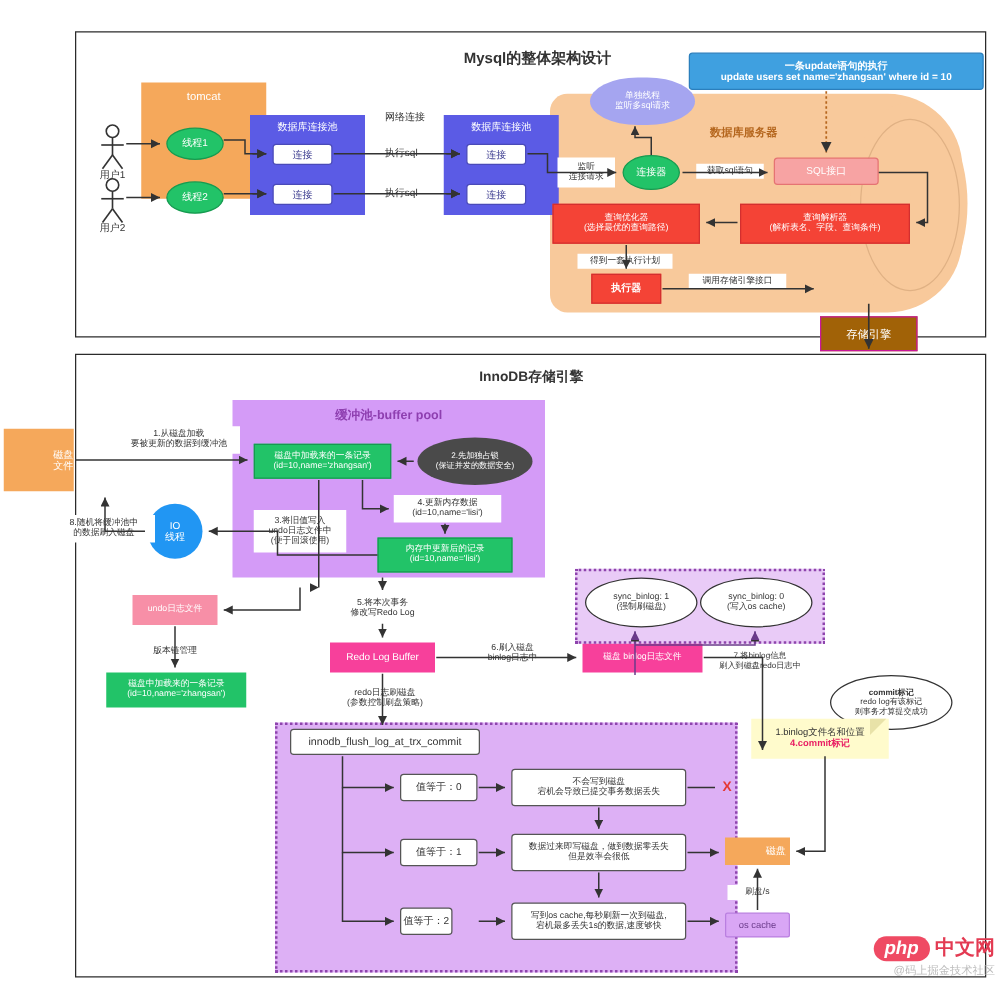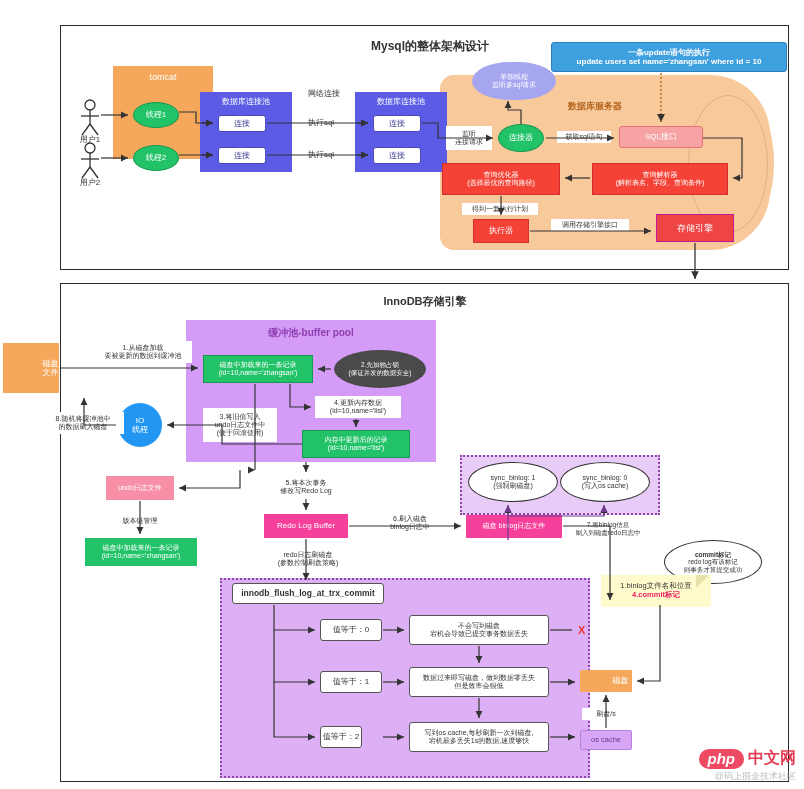--- a/index.html
+++ b/index.html
@@ -13,21 +13,21 @@
        justify-content:center;text-align:center;line-height:1.2;color:#333;}
   .ttl{position:absolute;font-weight:bold;color:#333;text-align:center;}
   svg.wires{position:absolute;left:0;top:0;width:804px;height:789px;overflow:visible;}
   .orange{background:#F5A85B;color:#fff;}
   .blue{background:#5B5BE5;color:#fff;}
   .green{background:#22C368;color:#fff;border:1px solid #169B50;}
   .white{background:#fff;color:#3b3b8f;border:1px solid #4a4ab8;border-radius:3px;}
   .pinkbox{background:#F78FA7;color:#fff;}
   .redbox{background:#F44336;color:#fff;border:1px solid #d32f2f;}
   .lightred{background:#F7A3A3;color:#fff;border:1px solid #e57373;border-radius:3px;}
-  .magenta{background:#ef4444;color:#fff;border:1px solid #c9179a;}
+  .magenta{background:#a16207;color:#fff;border:1px solid #c9179a;margin-top:39px;}
   .purple{background:#D49BF7;}
   .hotpink{background:#F7409B;color:#fff;}
   .cyanc{background:#2196F3;color:#fff;border-radius:50%;}
   .ellipse{border-radius:50%;}
   .cloud{background:#A5A5F0;color:#fff;border-radius:50%/55%;}
   .dashbox{border:2px dotted #8e44ad;background:#E9CBF7;}
   .dashbox2{border:2px dotted #8e44ad;background:#DDB0F5;}
   .callout{background:#FFFBCC;color:#333;border:0;}
   .note{background:#fff;border:1px solid #555;color:#333;}
   .plain{background:#fff;color:#333;}
@@ -141,21 +141,21 @@
     <span>(解析表名、字段、查询条件)</span>
   </div>
 
   <div class="node redbox" style="left:442px;top:163px;width:118px;height:32px;flex-direction:column;font-size:7px;">
     <span>查询优化器</span>
     <span>(选择最优的查询路径)</span>
   </div>
 
   <div class="lbl plain" style="left:462px;top:203px;width:76px;height:12px;font-size:7px;">得到一套执行计划</div>
 
-  <div class="node redbox" style="left:473px;top:219px;width:56px;height:24px;font-size:8px;">
+  <div class="node redbox" style="left:473px;top:219px;width:56px;height:24px;font-size:8px;font-weight:bold;">
     <span>执行器</span>
   </div>
 
   <div class="lbl plain" style="left:551px;top:219px;width:78px;height:12px;font-size:7px;">调用存储引擎接口</div>
 
   <div class="node magenta" style="left:656px;top:214px;width:78px;height:28px;font-size:9px;">
     <span>存储引擎</span>
   </div>
 
   <div class="panel" style="left:60px;top:283px;width:727px;height:497px;"></div>
@@ -271,21 +271,21 @@
   </div>
 
   <div class="node callout" style="left:601px;top:575px;width:110px;height:32px;flex-direction:column;font-size:7.5px;">
     <span>1.binlog文件名和位置</span>
     <span style="color:#e91e63;font-weight:bold;">4.commit标记</span>
   </div>
   <div style="position:absolute;left:696px;top:575px;width:0;height:0;
               border-left:13px solid #E8E2A8;border-bottom:13px solid transparent;"></div>
 
   <div class="dashbox2" style="position:absolute;left:220px;top:578px;width:366px;height:196px;"></div>
-  <div class="node note" style="left:232px;top:583px;width:152px;height:21px;font-size:8.5px;font-weight:bold;background:#fff;border-radius:3px;">
+  <div class="node note" style="left:232px;top:583px;width:152px;height:21px;font-size:8.5px;font-weight:normal;background:#fff;border-radius:3px;">
     <span>innodb_flush_log_at_trx_commit</span>
   </div>
 
   <div class="node note" style="left:320px;top:619px;width:62px;height:22px;font-size:8px;border-radius:3px;">
     <span>值等于：0</span>
   </div>
   <div class="node note" style="left:409px;top:615px;width:140px;height:30px;flex-direction:column;font-size:7px;border-radius:3px;">
     <span>不会写到磁盘</span>
     <span>宕机会导致已提交事务数据丢失</span>
   </div>

